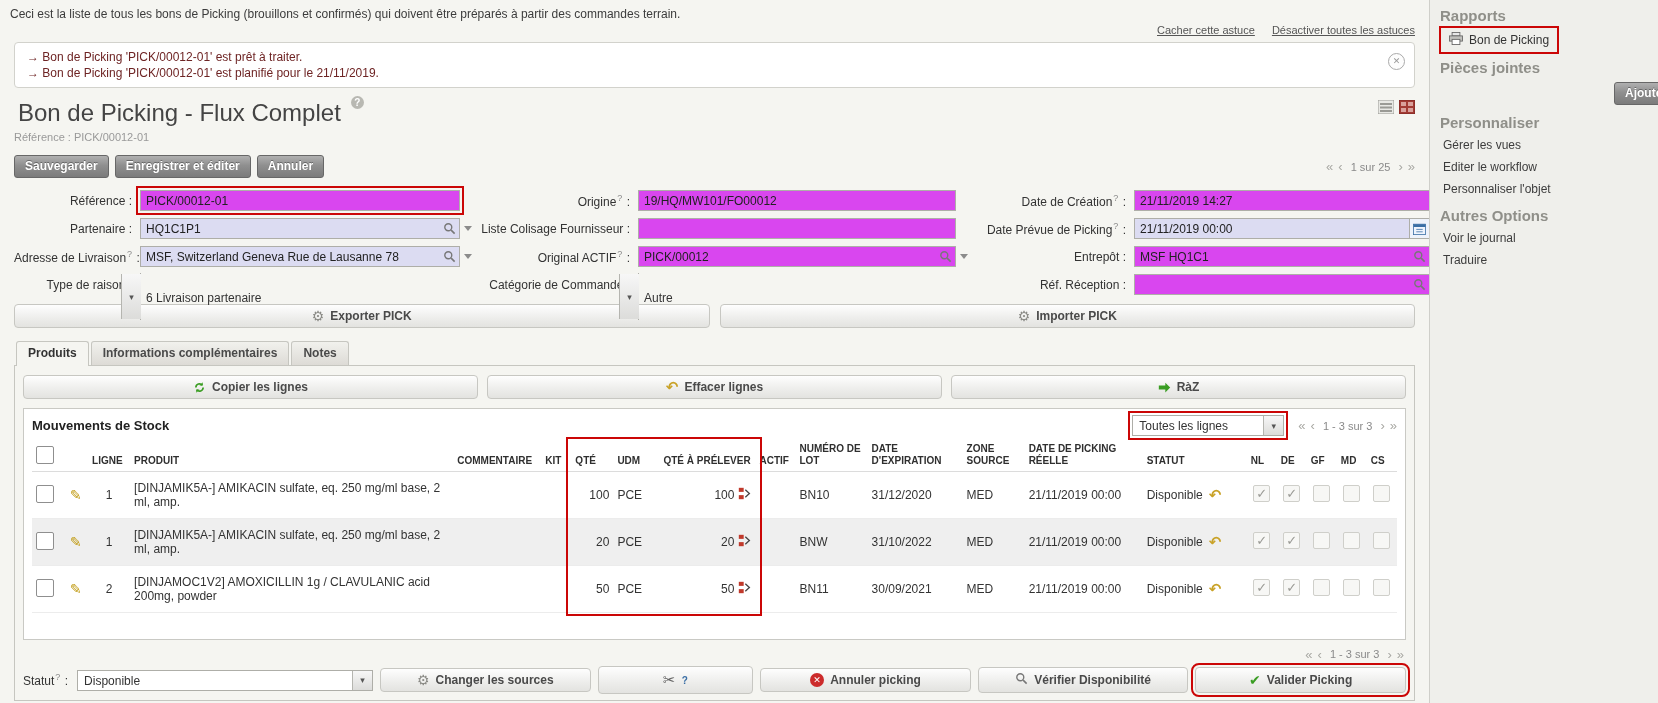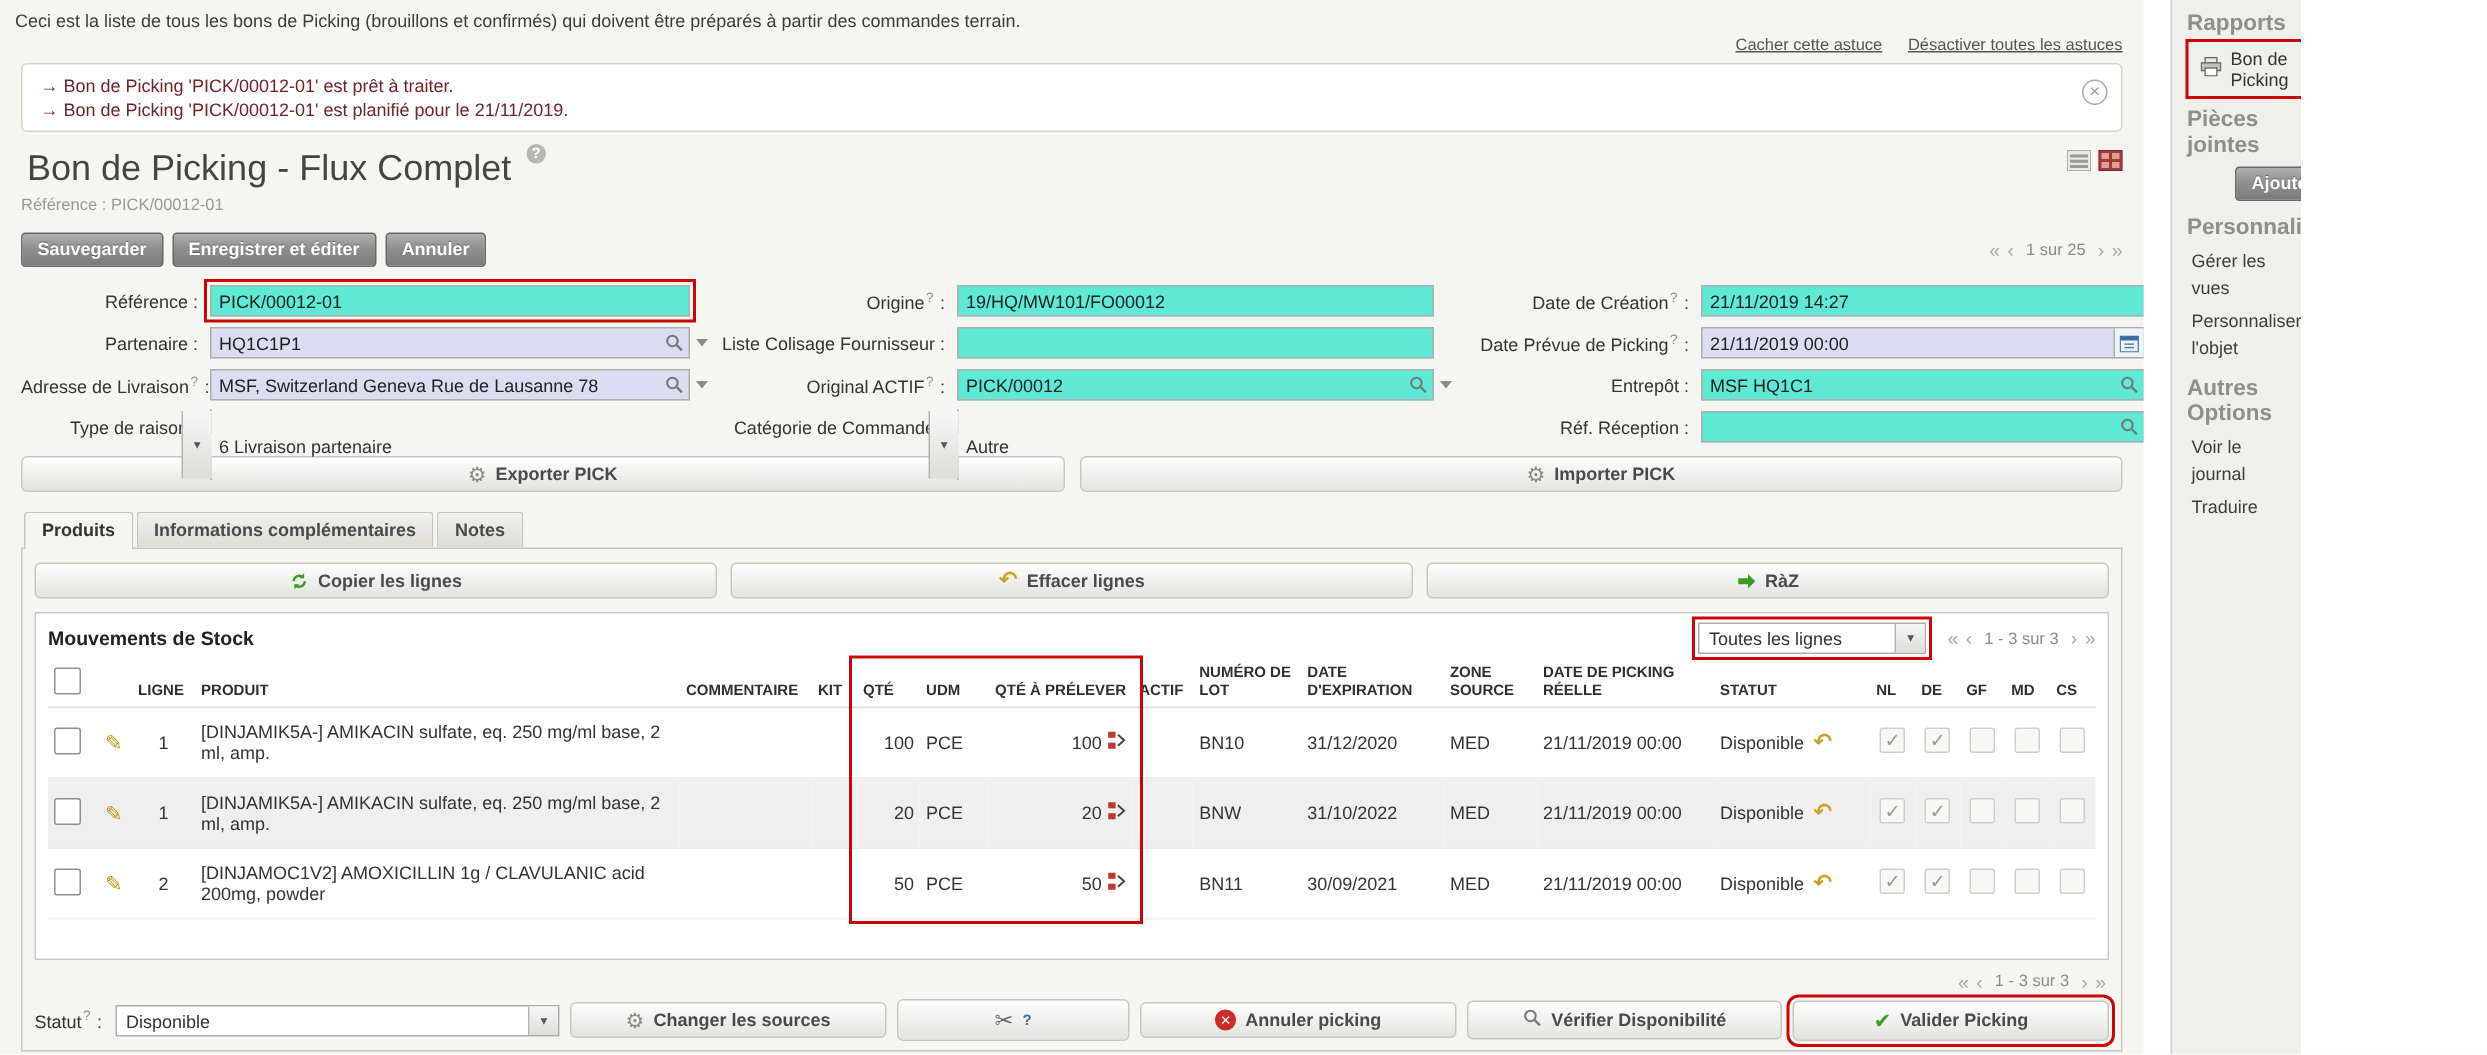--- a/index.html
+++ b/index.html
@@ -1,17 +1,17 @@
 <!DOCTYPE html>
 <html><head>
 <meta charset="utf-8">
 <style>
   html,body{margin:0;padding:0;width:1658px;height:703px;overflow:hidden;background:#fff;
     font-family:"Liberation Sans","DejaVu Sans",sans-serif;font-size:12px;color:#333;}
-  .app{display:flex;width:1534px;height:703px;gap:18px;}
+  .app{display:flex;width:1658px;height:703px;}
   .main{flex:0 0 1429px;background:#f5f5f1;position:relative;overflow:hidden;}
   .sidebar{flex:1;background:#efefeb;border-left:1px solid #cfcfca;overflow:hidden;position:relative;}
 
   
   .tip-line{padding:7px 10px 0;font-size:12px;color:#3c3c3c;}
   .tip-links{text-align:right;padding:3px 14px 4px;font-size:11px;}
   .tip-links a{color:#555;margin-left:14px;text-decoration:underline;cursor:pointer;}
 
   
   .notice{margin:2px 14px 0;background:#fff;border:1px solid #d2d2cc;border-radius:4px;
@@ -36,21 +36,21 @@
   .pager{margin-left:auto;color:#999;font-size:11px;display:flex;align-items:center;gap:5px;}
   .pager .pg{color:#a9a9a4;font-size:13px;cursor:pointer;line-height:11px;}
   .pager .pg-text{color:#8a8a8a;margin:0 3px;}
 
   
   .form-grid{display:grid;grid-template-columns:122px 320px 170px 318px 170px 296px;
     column-gap:4px;row-gap:7px;margin:12px 14px 0;align-items:center;}
   .lbl{text-align:right;padding-right:4px;color:#333;white-space:nowrap;}
   .lbl sup.help{color:#8b8b8b;font-size:9px;cursor:pointer;margin:0 1px;}
   .fld{position:relative;height:21px;}
-  .fld input{width:100%;height:21px;box-sizing:border-box;border:1px solid #aeaea8;background:#5eead4;
+  .fld input{width:100%;height:21px;box-sizing:border-box;border:1px solid #aeaea8;background:#d946ef;
     padding:2px 5px;font-size:12px;font-family:inherit;color:#222;}
   .fld.lav input{background:#dcdcf2;}
   .fld.m2o input{padding-right:22px;}
   .mag{position:absolute;right:4px;top:4px;pointer-events:auto;cursor:pointer;}
   .m2o-caret{position:absolute;right:-12px;top:8px;width:0;height:0;border:4px solid transparent;
     border-top:5px solid #8b8b8b;cursor:pointer;}
   .cal-btn{position:absolute;right:1px;top:1px;width:19px;height:19px;background:#eef2fb;border-left:1px solid #aeaea8;
     display:flex;align-items:center;justify-content:center;cursor:pointer;}
   .sel{border:1px solid #aeaea8;background:#fff;height:21px;box-sizing:border-box;position:relative;cursor:pointer;}
   .sel .sel-val{display:block;padding:3px 24px 0 6px;white-space:nowrap;overflow:hidden;}
@@ -573,20 +573,21 @@
       </span>
     </div>
 
     <div class="sb-title">Pièces jointes</div>
     <div class="sb-add-row">
       <button class="btn-dark">Ajouter</button>
     </div>
 
     <div class="sb-title">Personnaliser</div>
     <div class="sb-item">Gérer les vues</div>
+    <div class="sb-item">Editer le workflow</div>
     <div class="sb-item">Personnaliser l'objet</div>
 
     <div class="sb-title">Autres Options</div>
     <div class="sb-item">Voir le journal</div>
     <div class="sb-item">Traduire</div>
   </div>
 
 </div>
 
 </body></html>

